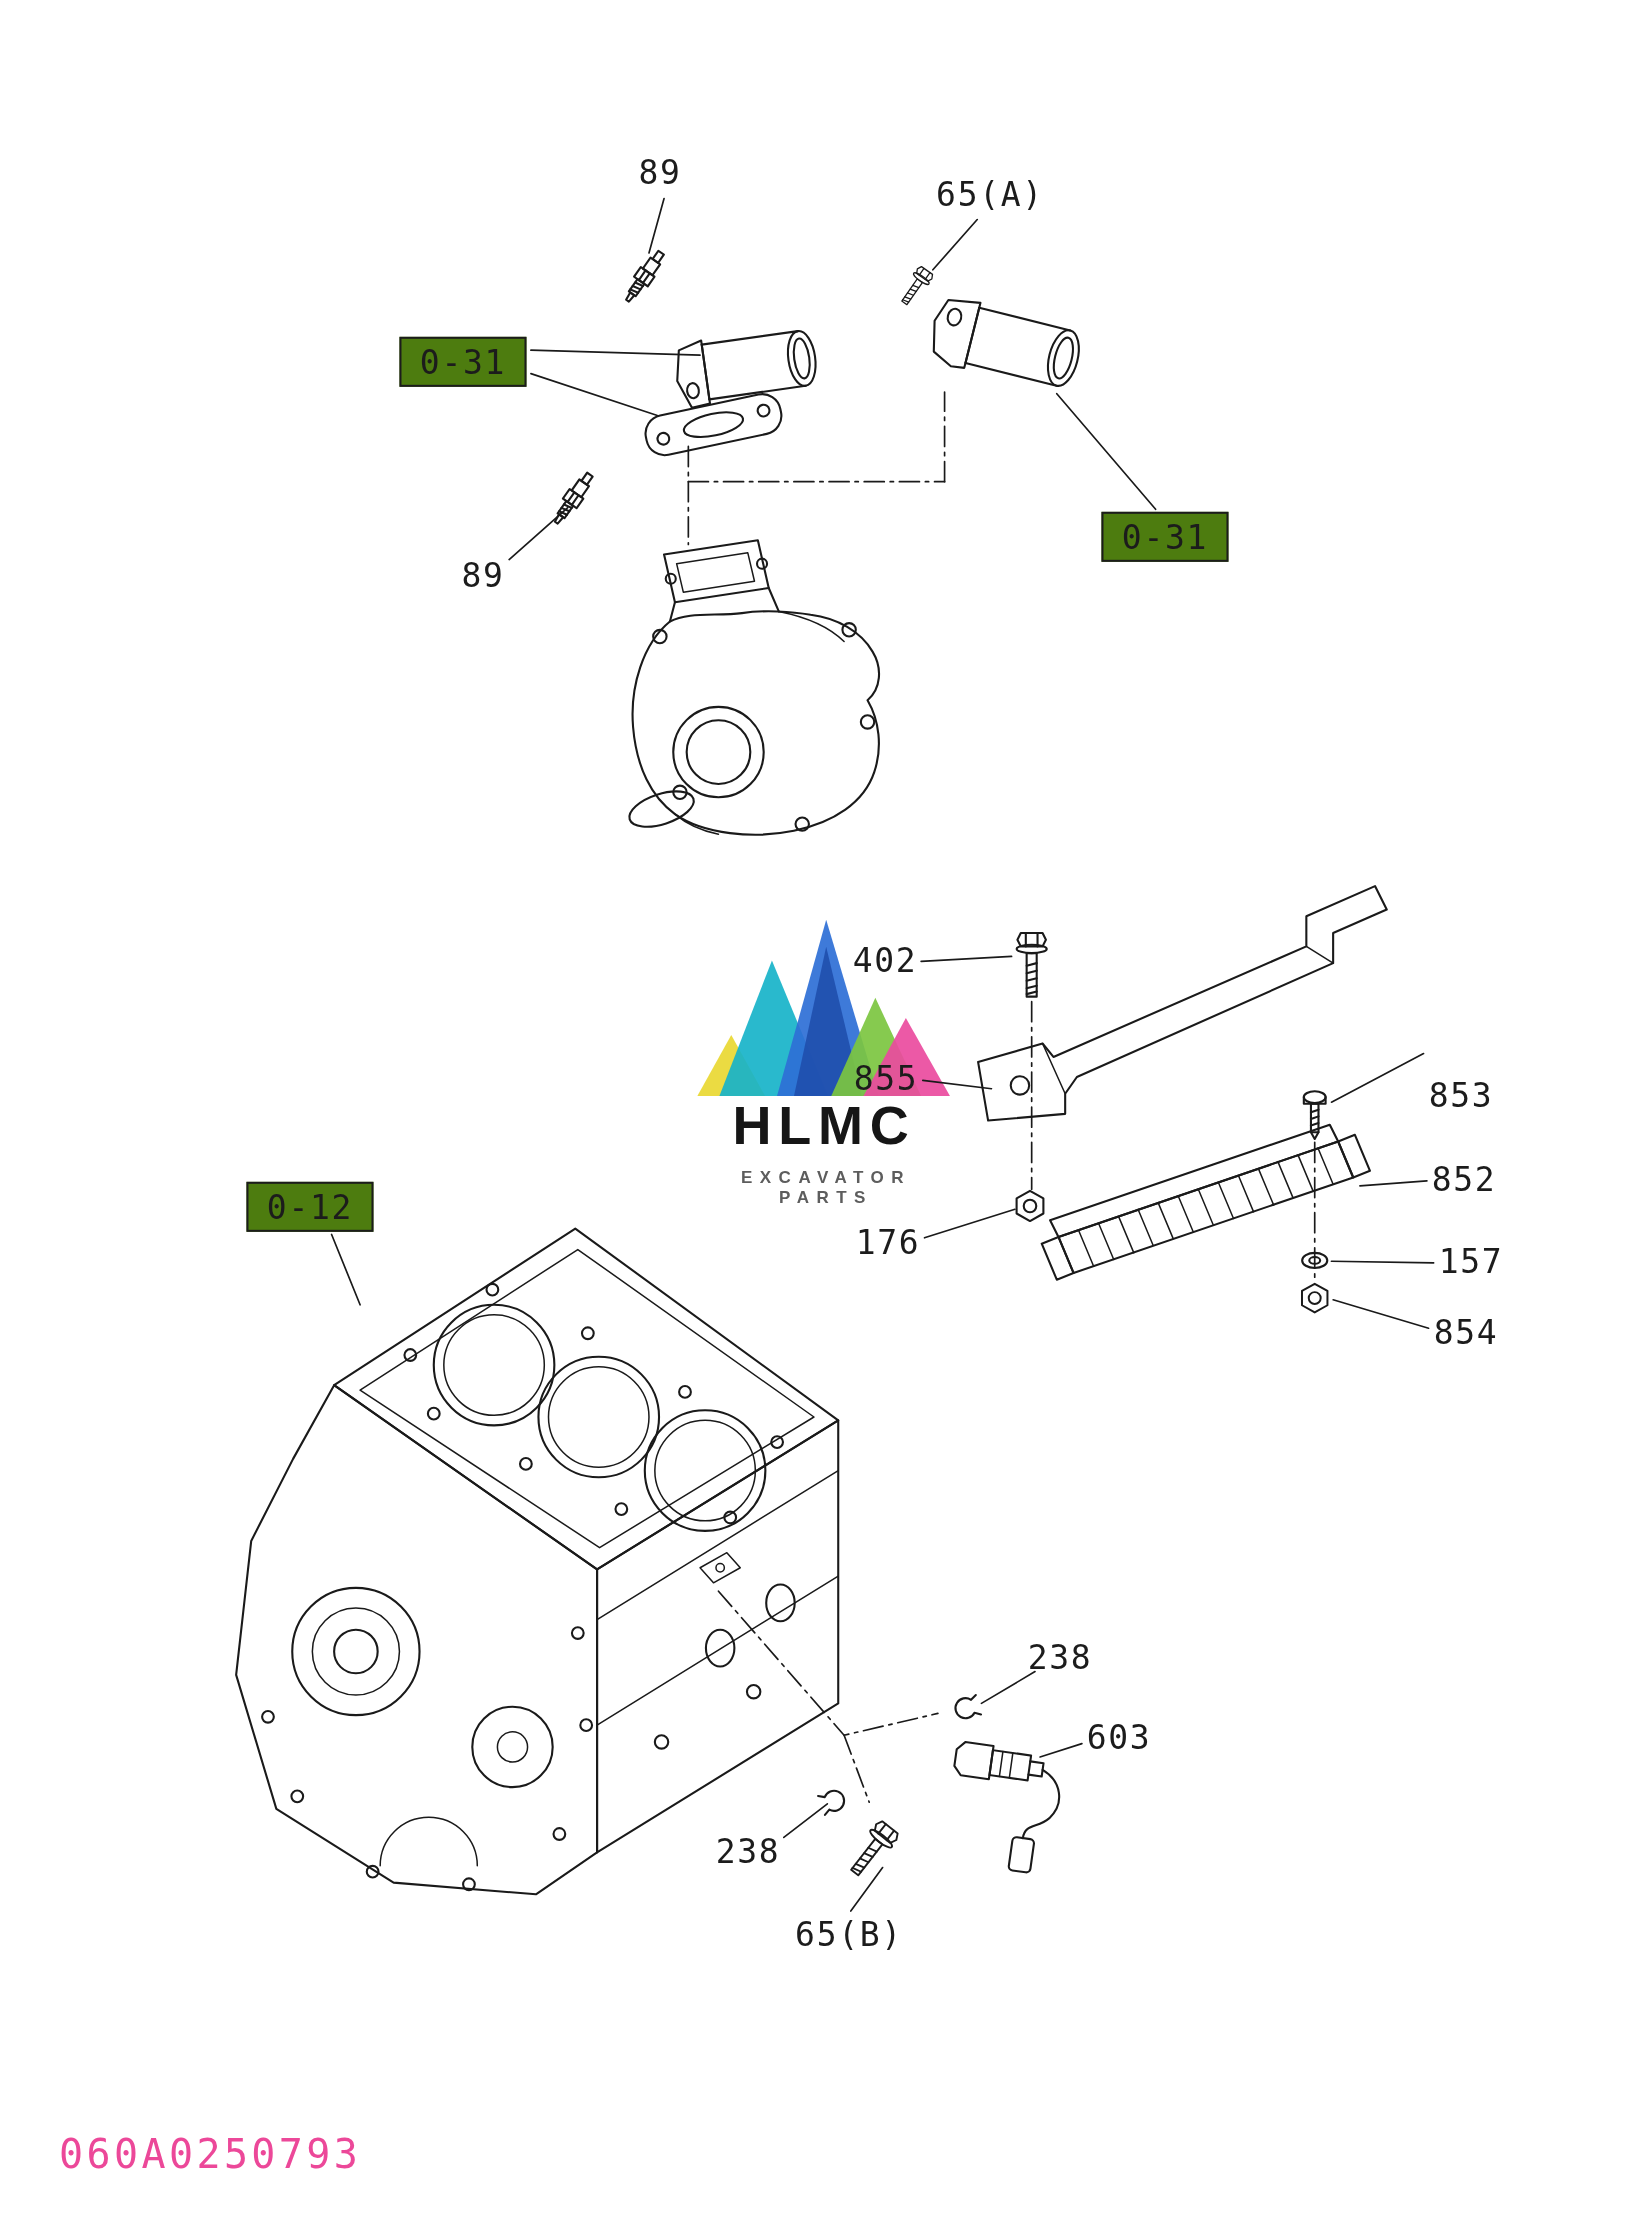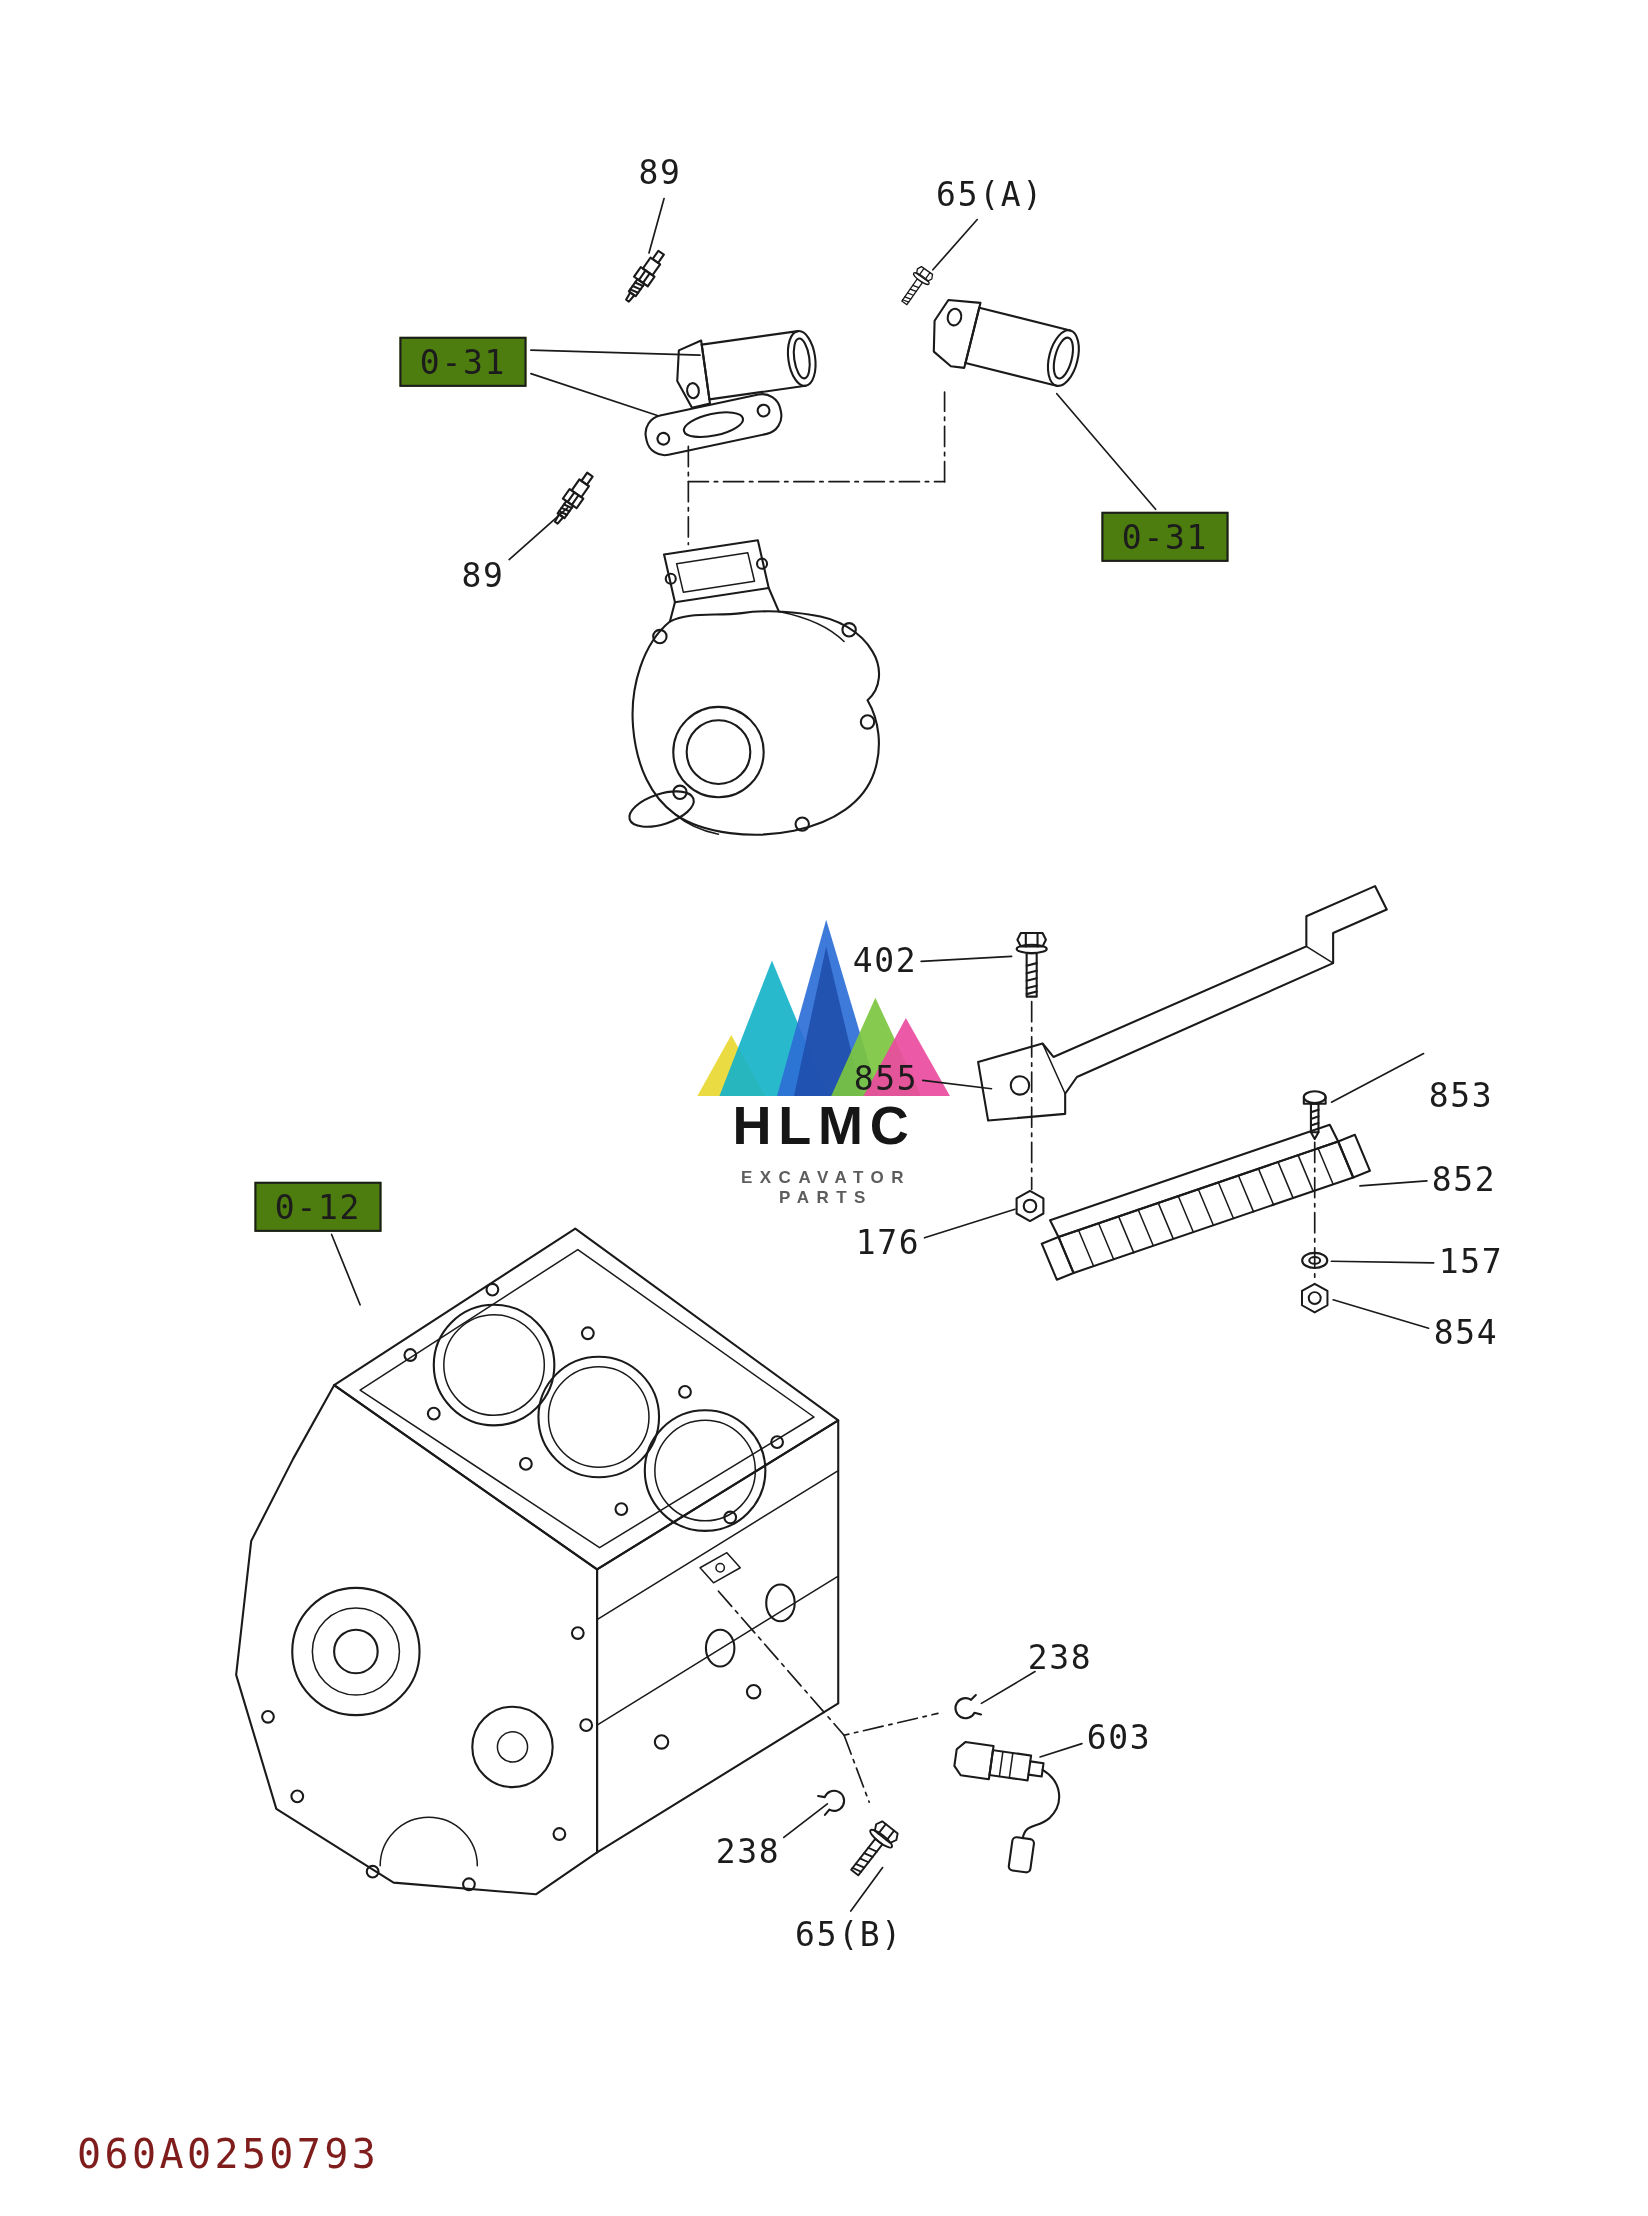--- a/index.html
+++ b/index.html
@@ -13,21 +13,21 @@
   .thin{stroke-width:1.8;}
   .callout{
     position:absolute;transform:translate(-50%,-50%);
     font-size:33px;color:#1c1c1c;white-space:nowrap;letter-spacing:1.7px;
     line-height:1;z-index:3;
   }
   .boxed{
     border:2.5px solid #1c1c1c;padding:6.7px 18.4px;background:#4d7c0f;
   }
   .docnum{
-    position:absolute;left:77px;top:2131px;font-size:40px;color:#7f1d1d;
+    position:absolute;left:59px;top:2131px;font-size:40px;color:#ec4899;
     letter-spacing:3.4px;z-index:3;
   }
   .wm{position:absolute;left:0;top:0;z-index:1;text-align:center;}
   .wm-tris{position:absolute;left:694px;top:918px;}
   .wm polygon{stroke:none;opacity:.92;}
   .wm-brand{
     position:absolute;left:824px;top:1094px;transform:translateX(-50%);
     font-family:"Liberation Sans",sans-serif;font-weight:800;font-size:54px;
     letter-spacing:6.7px;color:#161616;z-index:1;
   }
@@ -308,21 +308,21 @@
   <div class="callout boxed" style="left:1165px;top:537px;">0-31</div>
 
   <div class="callout" style="left:885px;top:960px;">402</div>
   <div class="callout" style="left:886px;top:1078px;">855</div>
   <div class="callout" style="left:888px;top:1242px;text-align:right;">176</div>
   <div class="callout" style="left:1461px;top:1049px;margin-top:46px;">853</div>
   <div class="callout" style="left:1464px;top:1179px;">852</div>
   <div class="callout" style="left:1471px;top:1261px;">157</div>
   <div class="callout" style="left:1466px;top:1332px;">854</div>
 
-  <div class="callout boxed" style="left:310px;top:1207px;margin-left:8px;">0-12</div>
+  <div class="callout boxed" style="left:310px;top:1207px;">0-12</div>
 
   <div class="callout" style="left:1060px;top:1657px;">238</div>
   <div class="callout" style="left:1119px;top:1737px;">603</div>
   <div class="callout" style="left:748px;top:1851px;">238</div>
   <div class="callout" style="left:849px;top:1934px;text-align:center;">65(B)</div>
 
   <div class="docnum">060A0250793</div>
 </div>
 
 

